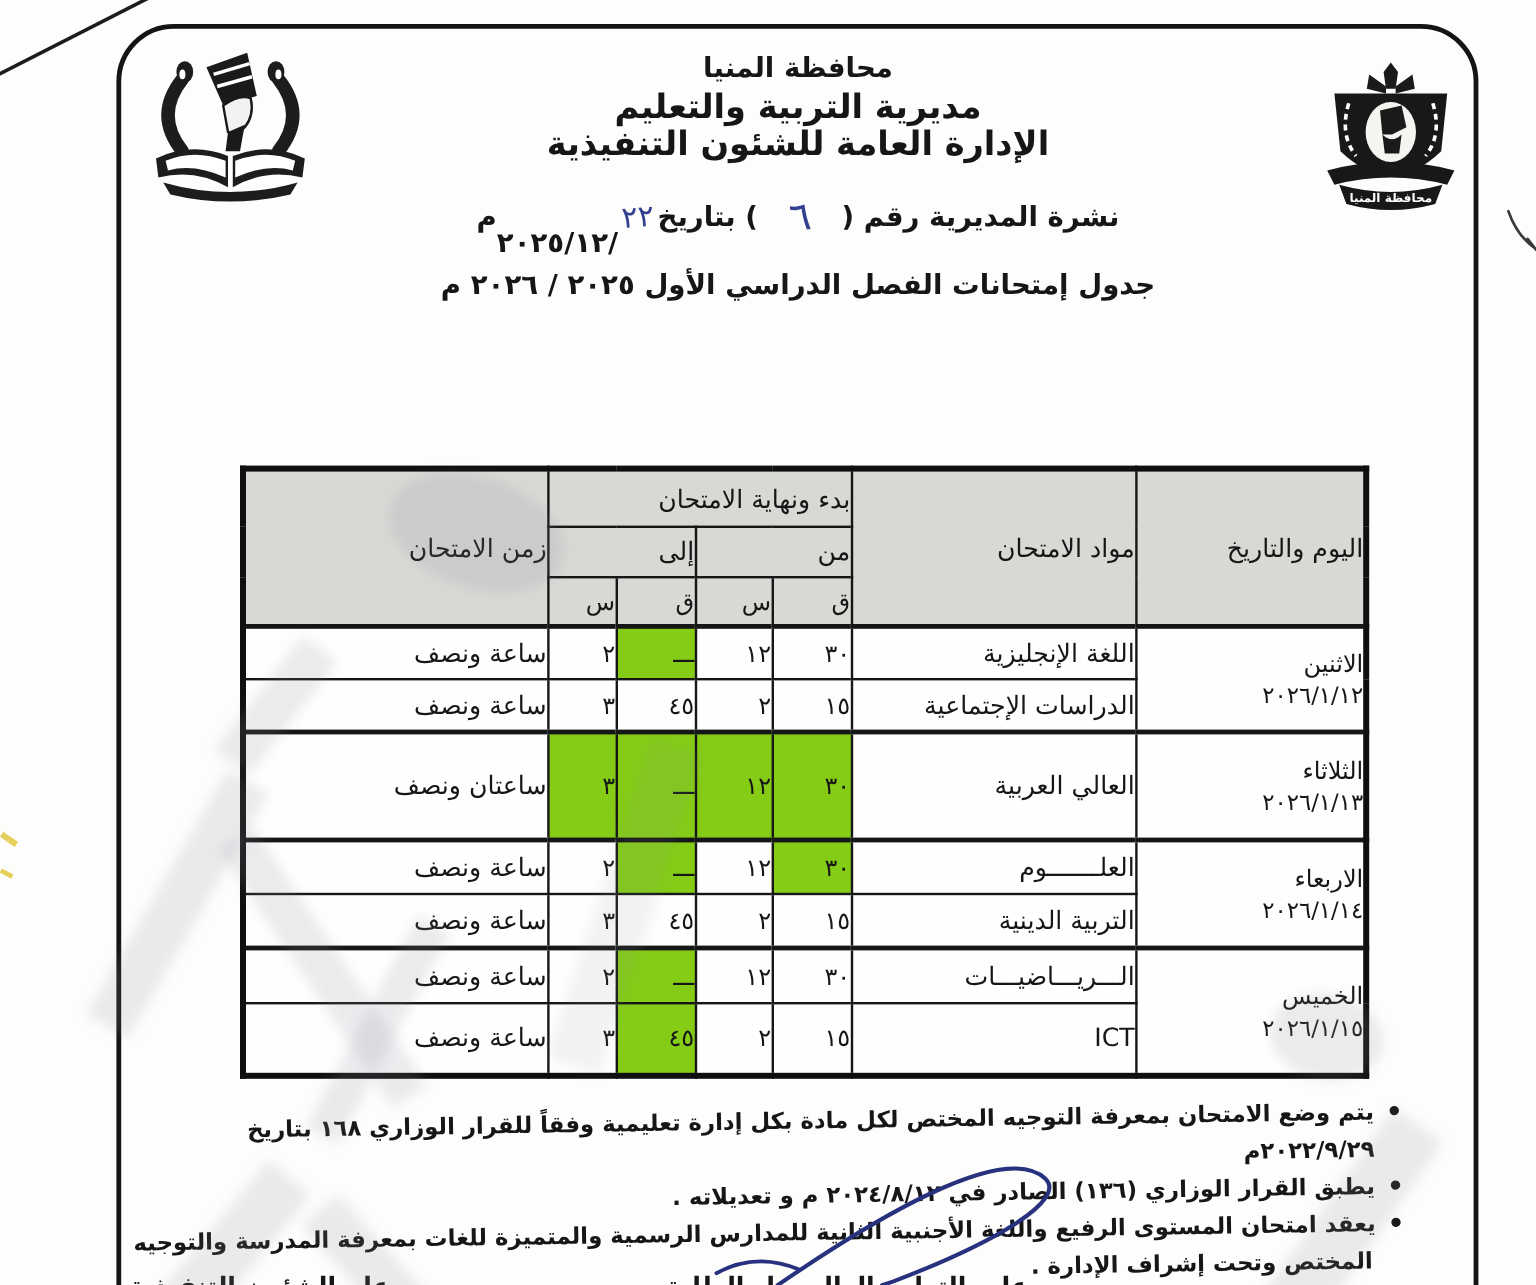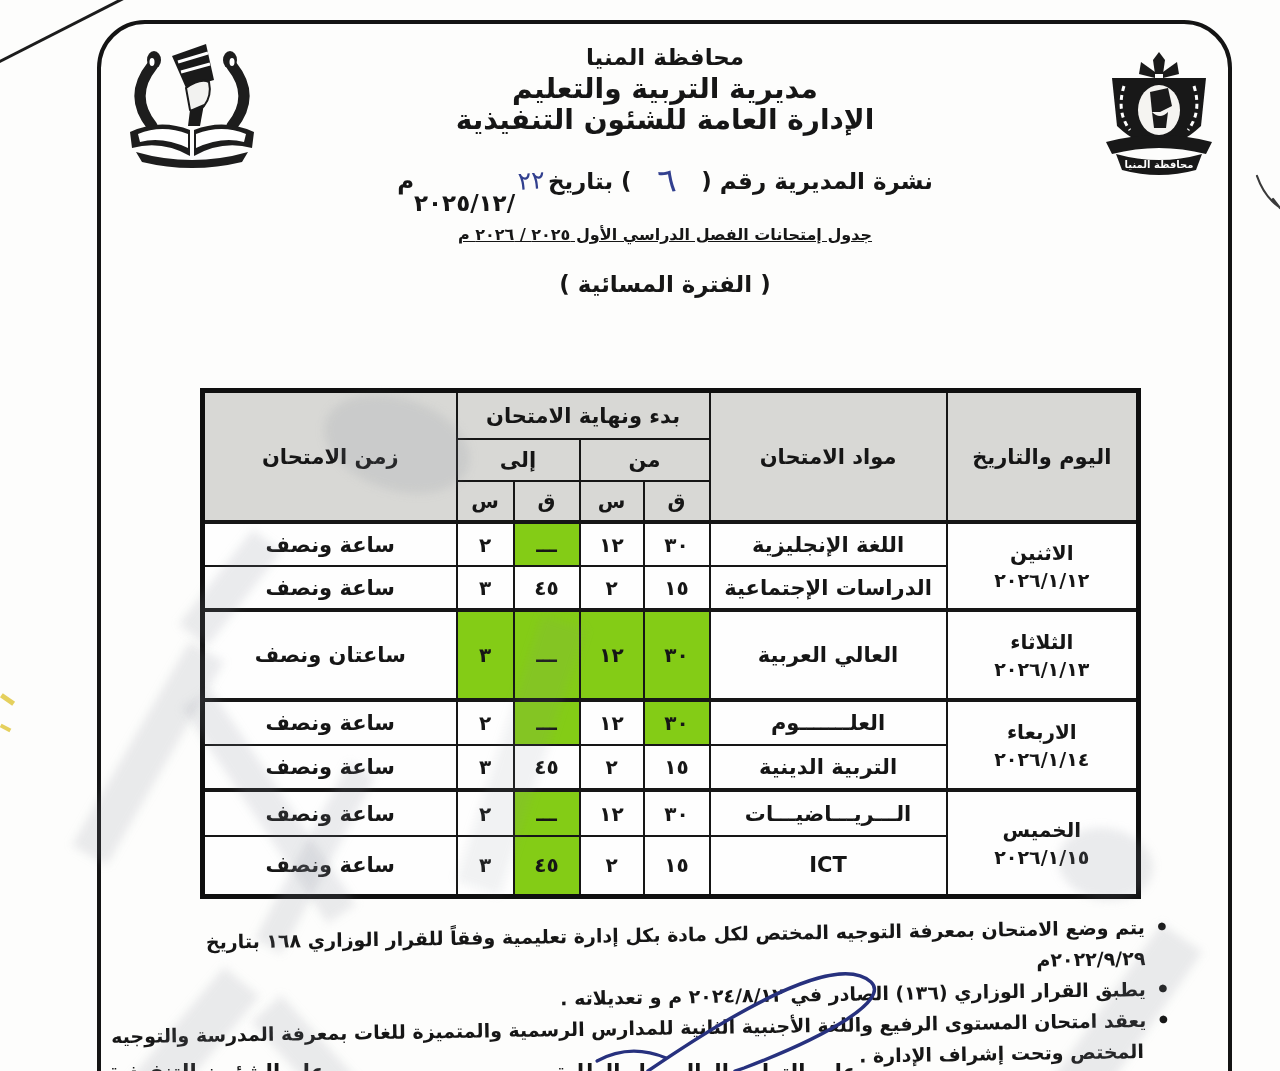--- a/index.html
+++ b/index.html
@@ -31,37 +31,37 @@
     display:flex;justify-content:center;align-items:center;direction:rtl;
     font-size:23px;margin-top:7px;line-height:34px;
   }
   .hand{
     display:inline-block;color:#32408f;font-weight:normal;
     transform:rotate(-7deg);
   }
   .hand-number{font-size:33px;margin:0 26px;}
   .hand-day{font-size:25px;margin:0 3px;letter-spacing:-2px;transform:rotate(-4deg);}
   .ltr{direction:ltr;unicode-bidi:bidi-override;display:inline-block;margin-top:44px;}
-  .schedule-line{font-size:16px;margin-top:5px;text-decoration:underline;}
+  .schedule-line{font-size:23px;margin-top:5px;}
   
   .title-block{
     position:absolute;left:320px;top:268px;width:690px;text-align:center;
     direction:rtl;font-weight:bold;z-index:3;
   }
   .title-main{font-size:27px;line-height:36px;}
   .title-sub{font-size:23px;line-height:32px;}
   
   .table-wrap{position:absolute;left:200px;top:388px;z-index:3;}
   table.exam{
     border-collapse:collapse;table-layout:fixed;width:936px;direction:rtl;
     background:#fefefe;border:5px solid #0f0f0f;
   }
   table.exam th,table.exam td{
-    border:2px solid #161616;text-align:center;vertical-align:middle;
-    font-weight:bold;padding:0;
+    border:2px solid #161616;text-align:right;vertical-align:middle;
+    font-weight:normal;padding:0;
   }
   table.exam thead th{background:#d8d8d5;font-size:21px;}
   thead tr.h1 th{height:45px;}
   thead tr.h2 th{height:40px;}
   thead tr.h3 th{height:38px;font-size:20px;}
   tbody td{font-size:20px;}
   tbody td.subject{font-size:21px;}
   tbody td.dur{font-size:21px;}
   tbody tr.grp td{border-top-width:4px;}
   .day-name{font-size:20px;line-height:28px;}
@@ -152,21 +152,20 @@
     <span class="hand hand-number">٦</span>
     <span>) بتاريخ</span>
     <span class="hand hand-day">٢٢</span>
     <span class="ltr">٢٠٢٥/١٢/</span>
     <span>م</span>
   </div>
   <div class="schedule-line">جدول إمتحانات الفصل الدراسي الأول ٢٠٢٥ / ٢٠٢٦ م</div>
 </div>
 
 <div class="title-block">
-  <div class="title-sub">( الفترة المسائية )</div>
 </div>
 
 <div class="table-wrap">
 <table class="exam">
   <colgroup>
     <col style="width:192px">
         <col style="width:237px">
         <col style="width:66px">
     <col style="width:64px">
         <col style="width:66px">

